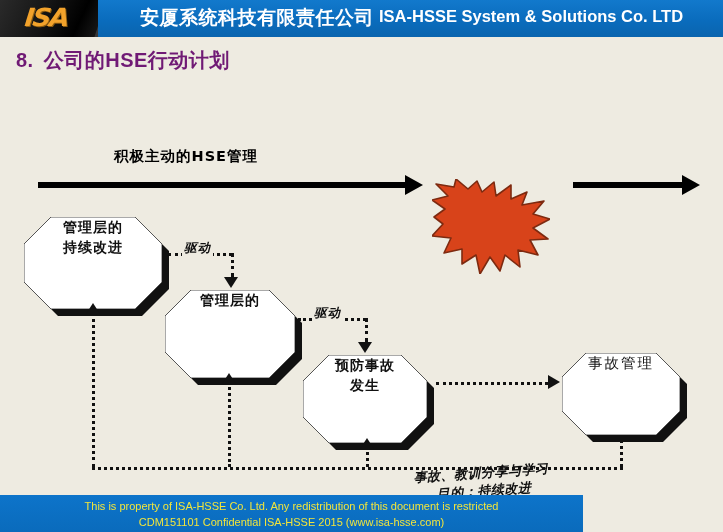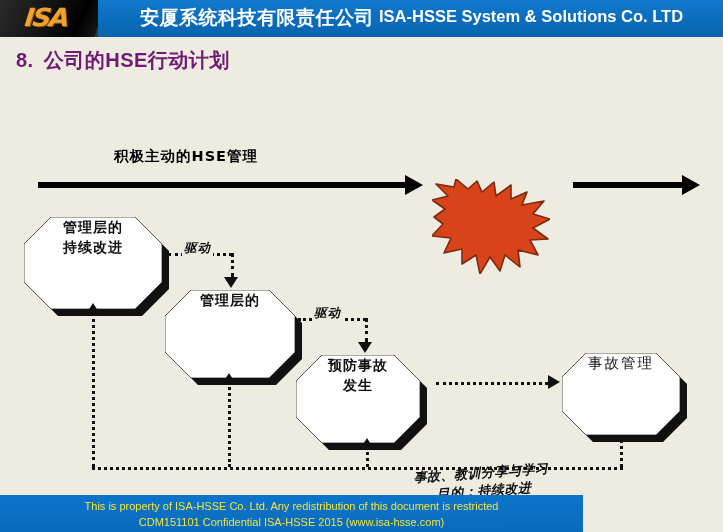--- a/index.html
+++ b/index.html
@@ -329,21 +329,21 @@
       <polygon points="26,0 104,0 130,26 130,62 104,88 26,88 0,62 0,26" fill="#111111"></polygon>
     </svg>
     <svg class="oct-shape" width="130" height="88" viewBox="0 0 130 88">
       <polygon points="26,0 104,0 130,26 130,62 104,88 26,88 0,62 0,26" fill="#FFFFFF" stroke="#555" stroke-width="1"></polygon>
     </svg>
     <div class="oct-label">
       <span>管理层的</span>
     </div>
   </div>
 
-  <div class="octagon" id="oct3" style="left:296px; top:318px; width:124px; height:108px;">
+  <div class="octagon" id="oct3" style="left:303px; top:318px; width:124px; height:108px;">
     <svg class="oct-shadow" width="124" height="88" viewBox="0 0 124 88">
       <polygon points="26,0 98,0 124,26 124,62 98,88 26,88 0,62 0,26" fill="#111111"></polygon>
     </svg>
     <svg class="oct-shape" width="124" height="88" viewBox="0 0 124 88">
       <polygon points="26,0 98,0 124,26 124,62 98,88 26,88 0,62 0,26" fill="#FFFFFF" stroke="#555" stroke-width="1"></polygon>
     </svg>
     <div class="oct-label">
       <span>预防事故</span>
       <span>发生</span>
     </div>

